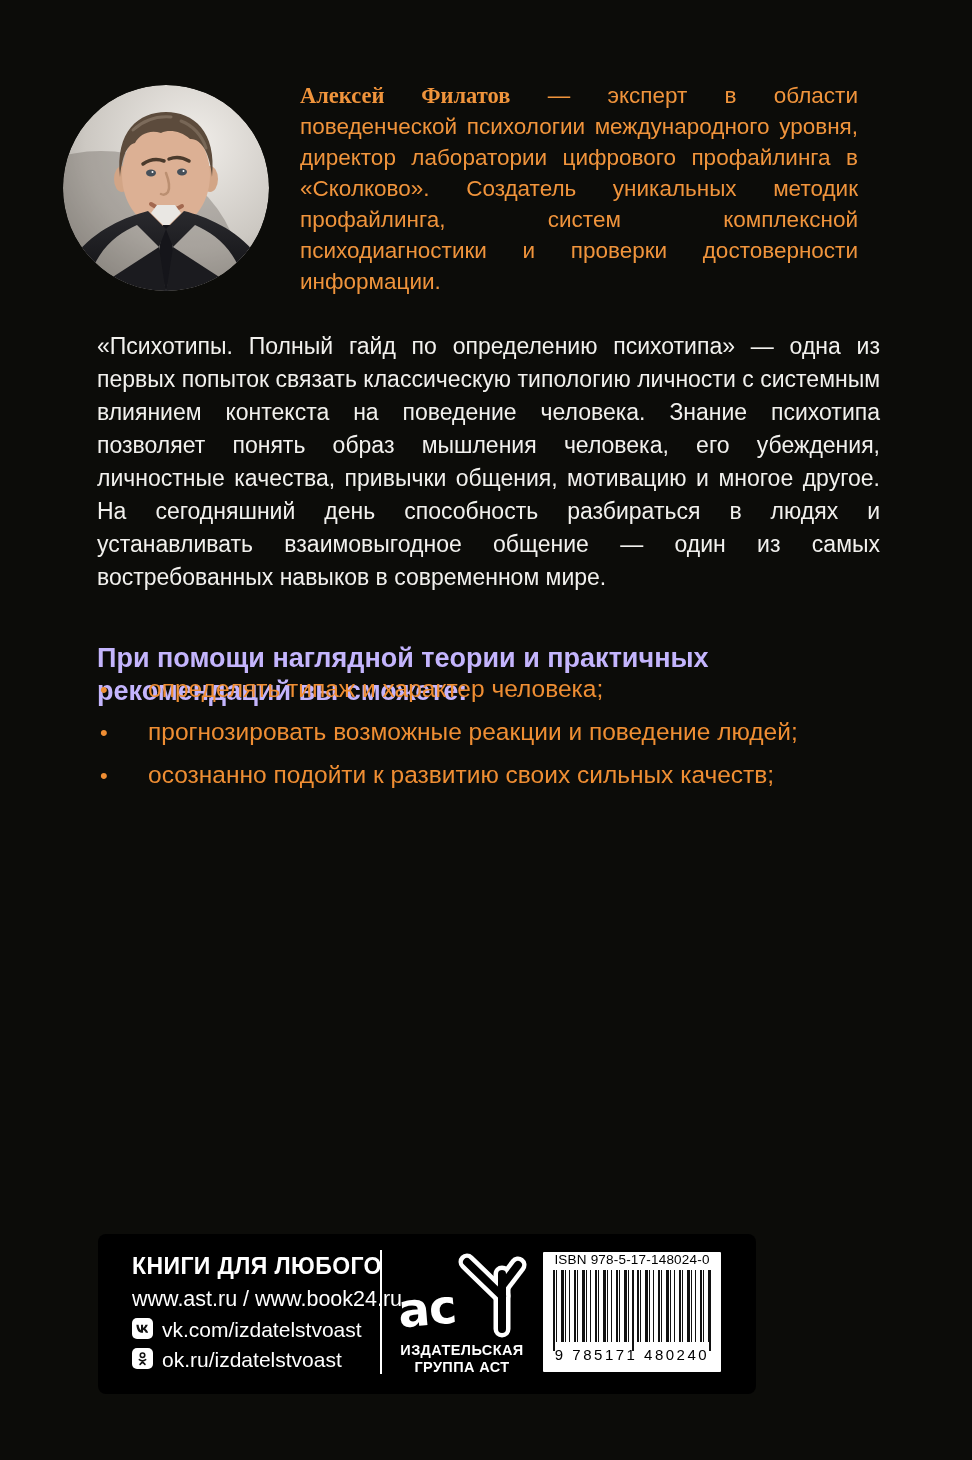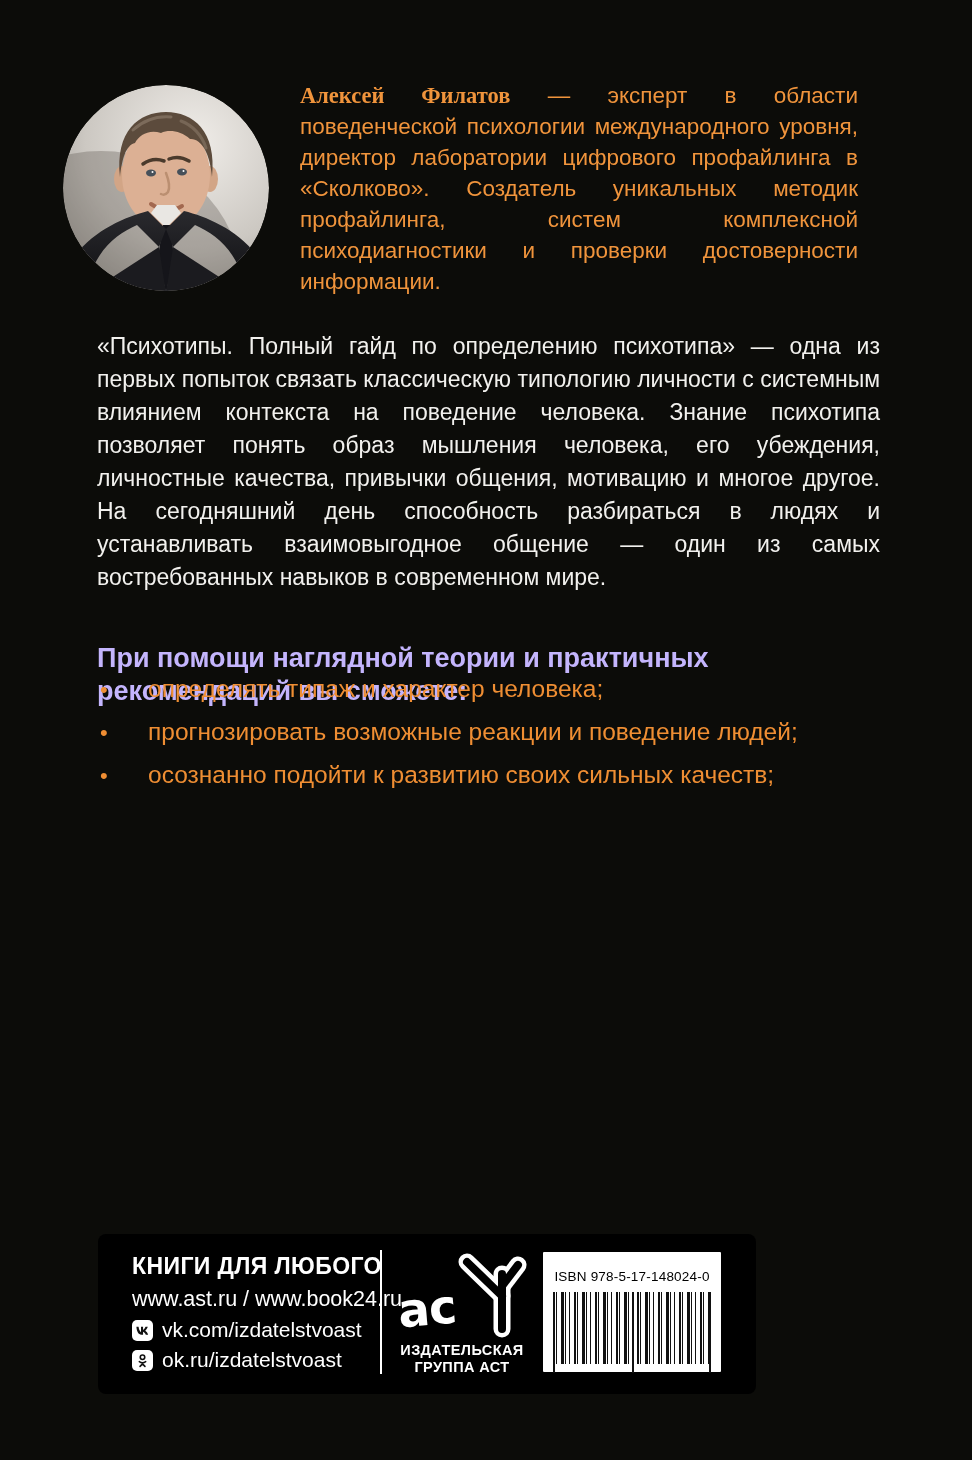--- a/index.html
+++ b/index.html
@@ -41,39 +41,39 @@
     content:"\2022";position:absolute;left:3px;top:1px;font-size:22px;color:#ef8e33;
   }
   
   .footer-card{
     position:absolute;left:98px;top:1234px;width:658px;height:160px;
     background:#000;border-radius:8px;
   }
   .promo{position:absolute;left:34px;top:19px;color:#ffffff;}
   .promo-bold{font-size:23px;font-weight:700;line-height:27px;letter-spacing:.4px;margin:0;}
   .promo-url{font-size:21.5px;line-height:24px;margin:7px 0 0 0;}
-  .social-row{display:flex;align-items:flex-end;gap:9px;margin-top:7px;font-size:21px;line-height:23px;}
+  .social-row{display:flex;align-items:flex-start;gap:9px;margin-top:7px;font-size:21px;line-height:23px;}
   .badge{width:21px;height:21px;background:#ffffff;border-radius:5px;flex:0 0 auto;
          display:flex;align-items:center;justify-content:center;}
   .badge svg{display:block;}
   .divider{position:absolute;left:282px;top:16px;width:2px;height:124px;background:#ffffff;}
   .publisher{position:absolute;left:294px;top:14px;width:140px;text-align:center;color:#ffffff;}
   .ast-logo{position:relative;width:132px;height:90px;margin:0 auto;}
   .ast-letters{
     position:absolute;left:2px;bottom:2px;font-size:47px;font-weight:700;
     letter-spacing:-1px;transform:rotate(-5deg);color:#ffffff;
     font-family:"DejaVu Sans","Liberation Sans",sans-serif;
   }
   .ast-cactus{position:absolute;right:0;top:0;}
   .publisher-caption{font-size:14.5px;font-weight:700;line-height:17px;letter-spacing:.4px;margin:4px 0 0 0;}
   .barcode{
     position:absolute;left:445px;top:18px;width:178px;height:120px;
     background:#ffffff;color:#000;border-radius:1px;
   }
-  .isbn{font-size:13.5px;line-height:15px;text-align:center;padding-top:9px;letter-spacing:.2px;margin:8px;
+  .isbn{font-size:13.5px;line-height:15px;text-align:center;padding-top:0;letter-spacing:.2px;margin:0;
         font-family:"Liberation Sans","DejaVu Sans",sans-serif;}
   .bars{
     position:relative;margin:3px 10px 0;height:72px;
     background:repeating-linear-gradient(90deg,
       #111 0 2px,#fff 2px 3px,#111 3px 4px,#fff 4px 8px,
       #111 8px 11px,#fff 11px 12px,#111 12px 13px,#fff 13px 16px,
       #111 16px 17px,#fff 17px 21px);
   }
   .guard{position:absolute;top:0;width:2px;height:81px;background:#111;}
   .guard.g1{left:0;} .guard.g2{left:50%;} .guard.g3{right:0;}

